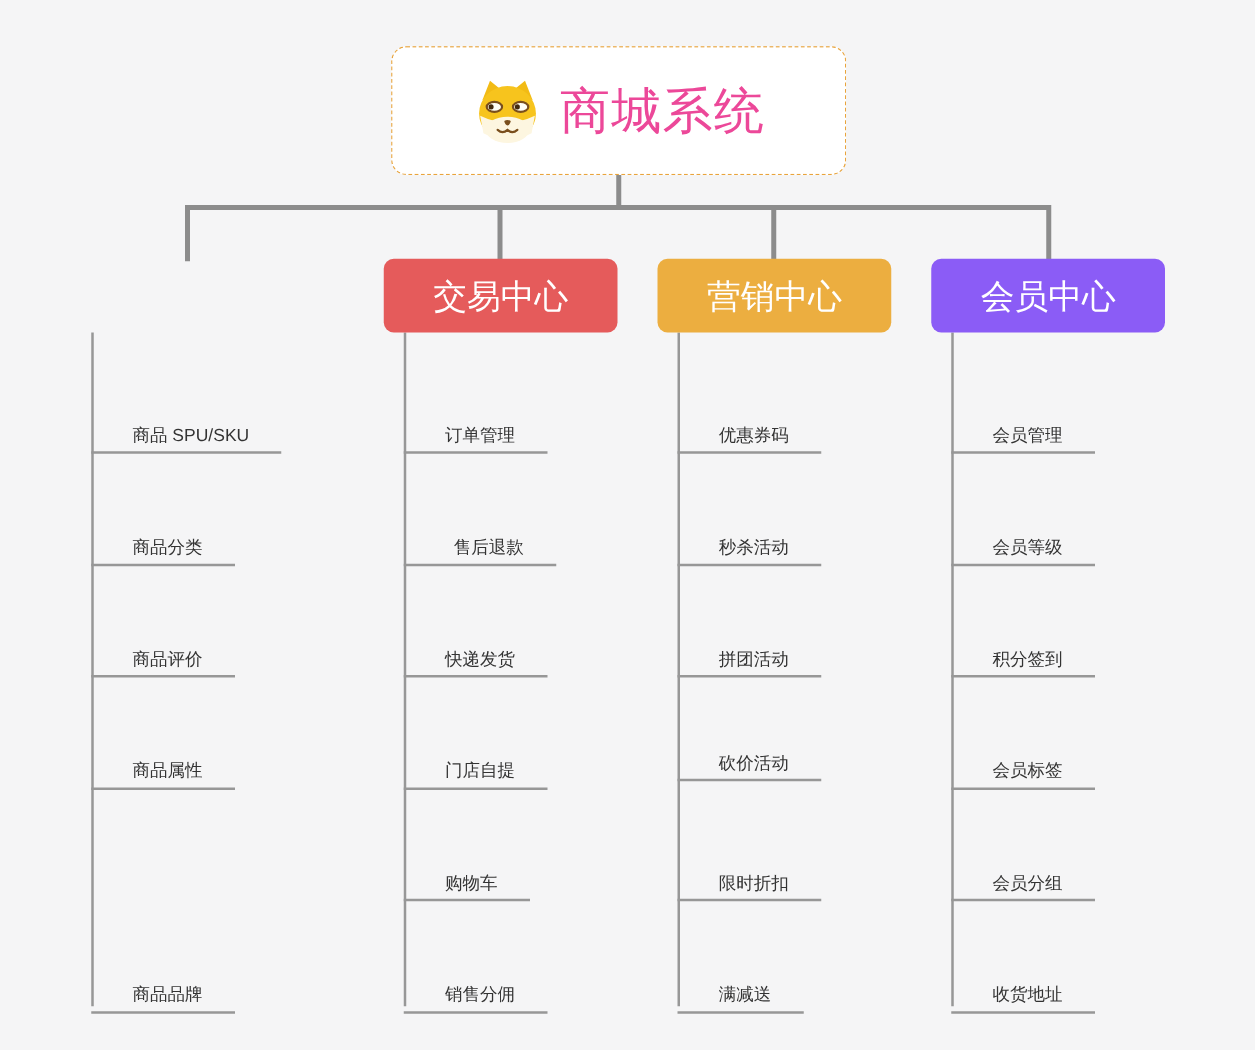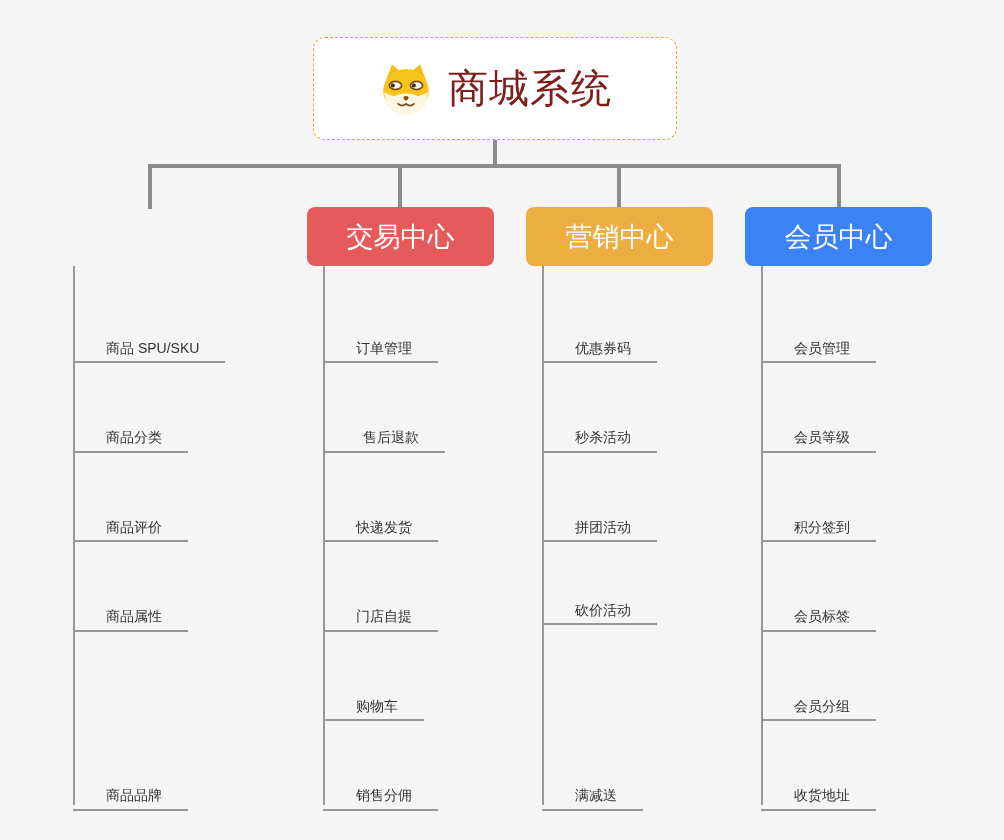--- a/index.html
+++ b/index.html
@@ -15,21 +15,21 @@
   .connectors{position:absolute;left:0;top:0;width:1004px;height:840px;pointer-events:none;}
 
   
   .root-node{
     position:absolute;left:313px;top:37px;width:364px;height:103px;
     background:#ffffff;border:1px dashed #e9a43c;border-radius:12px;
     box-sizing:border-box;
     display:flex;align-items:center;justify-content:center;gap:14px;
     z-index:2;
   }
-  .root-title{font-size:40px;color:#7f1d1d;letter-spacing:1px;}
+  .root-title{font-size:40px;color:#ec4899;letter-spacing:1px;}
   .doge{width:56px;height:56px;display:block;}
 
   
   .branch{position:absolute;top:207px;width:187px;height:600px;}
   .branch:nth-child(1){left:57px;}
   .branch:nth-child(2){left:307px;}
   .branch:nth-child(3){left:526px;}
   .branch:nth-child(4){left:745px;}
 
   .branch-box{
@@ -152,28 +152,31 @@
   </div>
 
   <div class="leaf" style="top: 284px;">
     <span>拼团活动</span>
   </div>
 
   <div class="leaf" style="top: 367px;">
     <span>砍价活动</span>
   </div>
 
+  <div class="leaf" style="top: 463px;">
+    <span>限时折扣</span>
+  </div>
 
   <div class="leaf" style="top: 552.5px;">
     <span>满减送</span>
   </div>
 </div>
 
   <div class="branch">
-    <div class="branch-box" style="background: #3b82f6;">
+    <div class="branch-box" style="background: #8b5cf6;">
       <span>会员中心</span>
     </div>
     <div class="vline"></div>
 
   <div class="leaf" style="top: 105px;">
     <span>会员管理</span>
   </div>
 
   <div class="leaf" style="top: 194.5px;">
     <span>会员等级</span>

